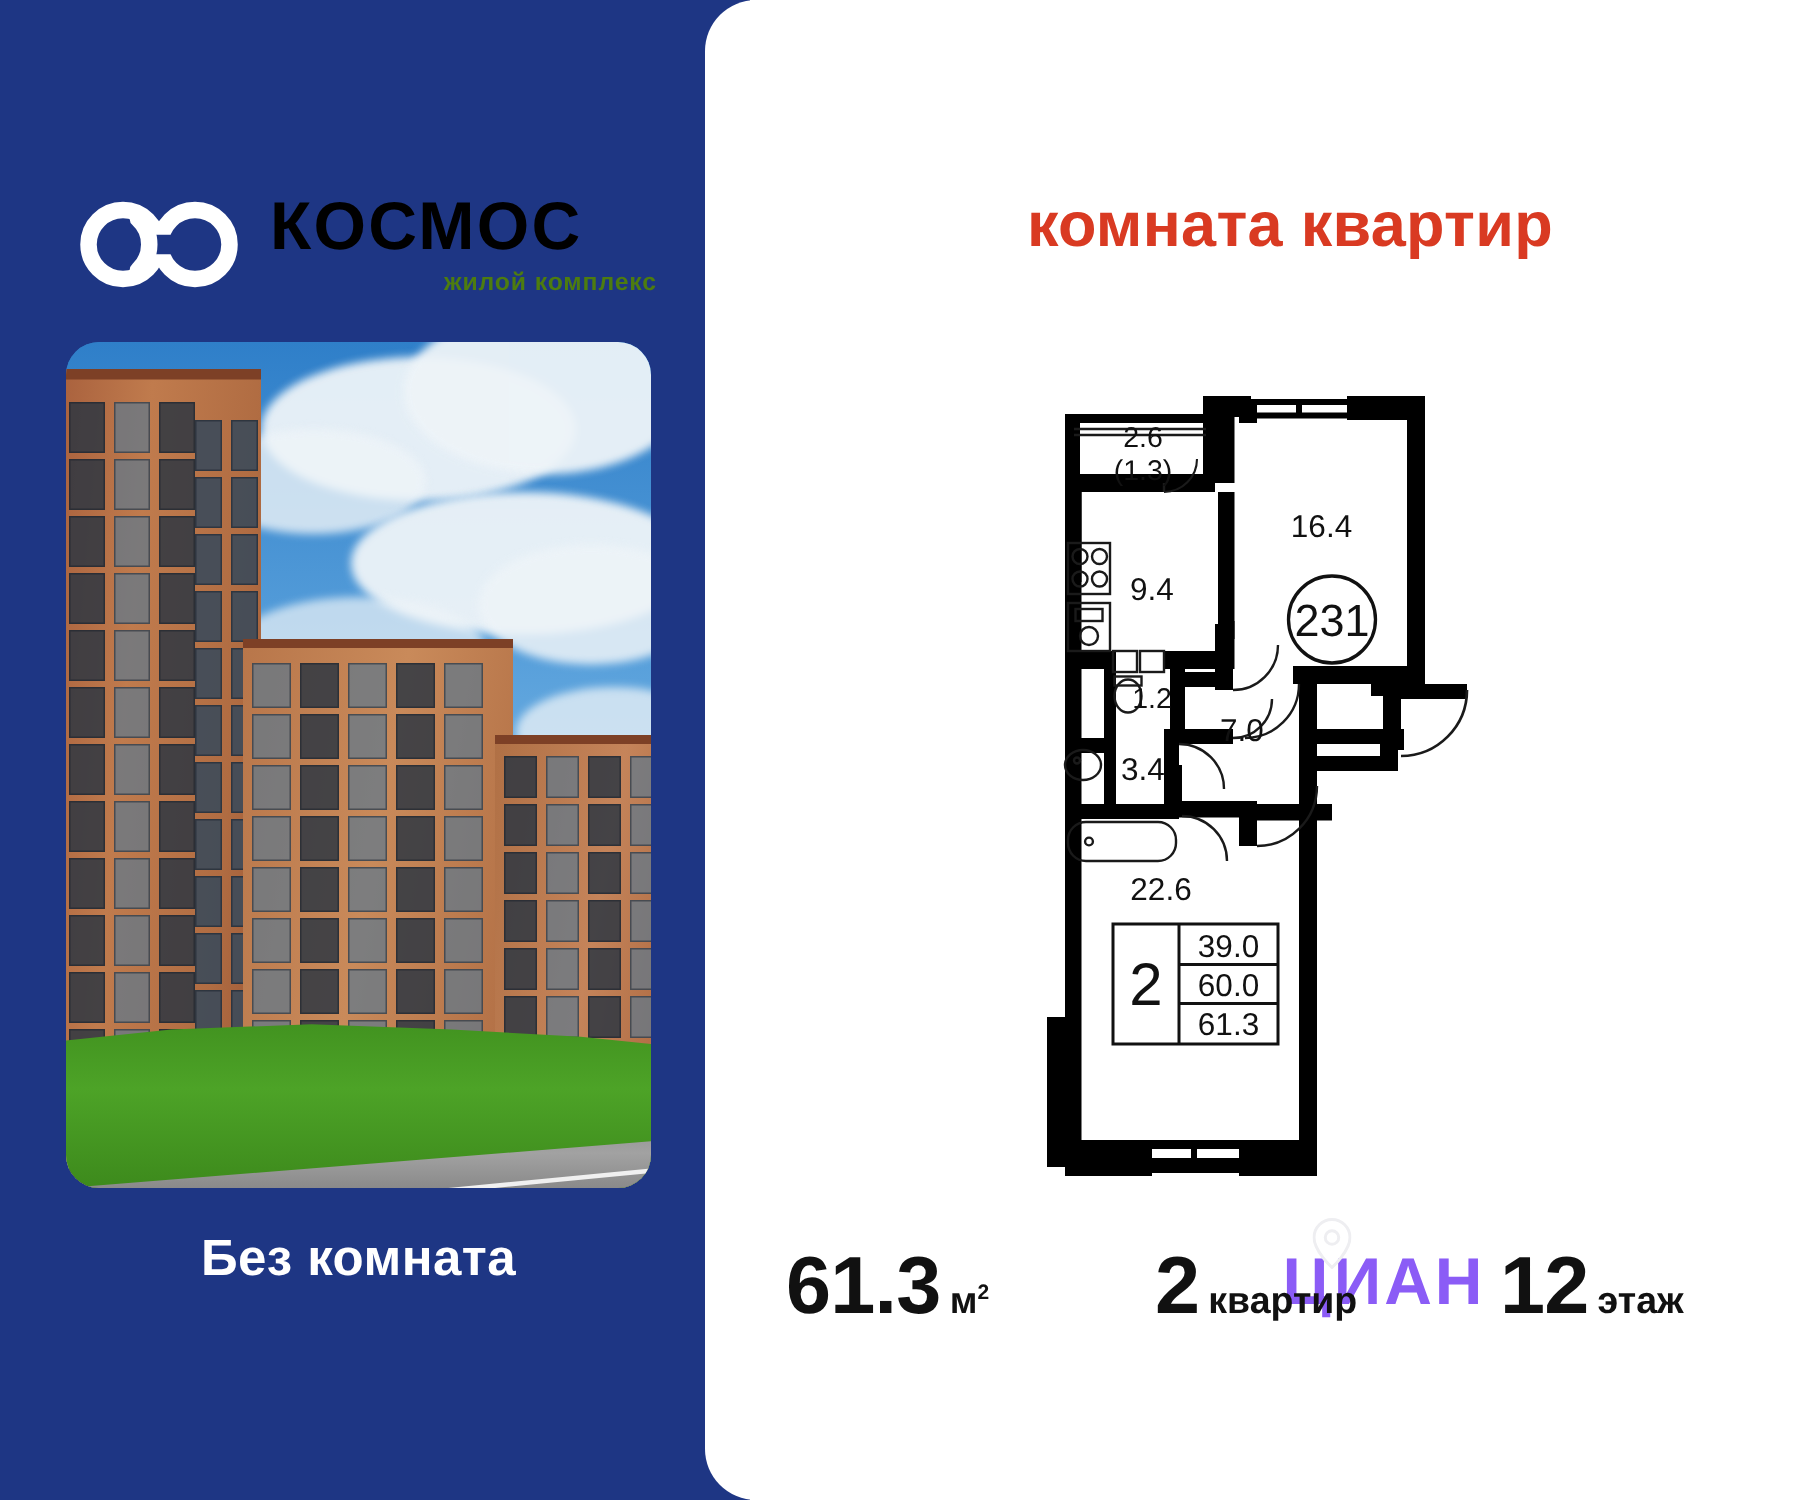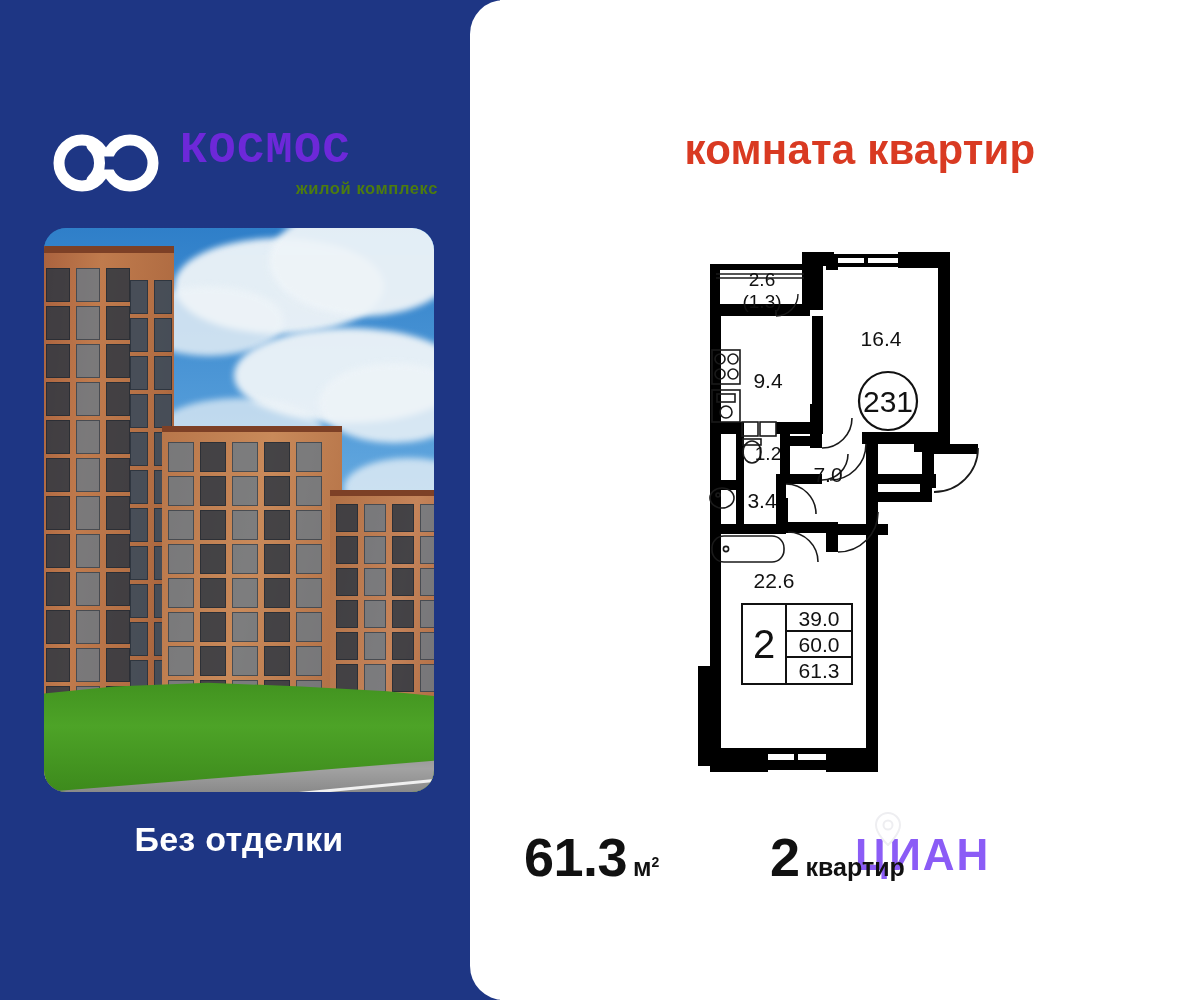--- a/index.html
+++ b/index.html
@@ -22,23 +22,23 @@
     border-radius: 34px 0 0 34px;
   }
 
   
   .logo-row {
     position: absolute; left: 52px; top: 126px; width: 390px; height: 80px;
   }
   .logo-mark { position: absolute; left: 0; top: 6px; width: 108px; height: 62px; }
   .logo-text { position: absolute; left: 128px; top: 0px; width: 262px; }
   .logo-title {
-    font-size: 45px; font-weight: 700; color: #6d28d9;
+    font-size: 45px; font-weight: 700; color: #000000;
     letter-spacing: 1.5px; line-height: 50px;
-    font-family: Liberation Mono, monospace;
+    font-family: Liberation Sans, sans-serif;
   }
   .logo-sub {
     font-size: 16.5px; font-weight: 600; color: #4d7c0f;
     letter-spacing: 0.6px; margin-top: 3px; text-align: right;
     padding-right: 4px;
   }
 
   
   .photo {
     position: absolute; left: 44px; top: 228px; width: 390px; height: 564px;
@@ -114,21 +114,21 @@
 
   
   .headline {
     position: absolute; left: 560px; top: 124px; width: 600px;
     text-align: center; color: #d93a22;
     font-size: 42px; font-weight: 700; line-height: 52px; letter-spacing: .2px;
   }
   .headline .l2 { display: block; }
 
   .plan-wrap {
-    position: absolute; left: 676px; top: 236px; width: 330px; height: 555px; text-decoration: underline;
+    position: absolute; left: 676px; top: 248px; width: 330px; height: 555px; text-decoration: underline;
   }
   .plan-svg { display: block; width: 330px; height: 555px; }
 
   .footer {
     position: absolute; left: 500px; top: 812px; width: 700px; height: 90px;
   }
   .fgroup { position: absolute; display: flex; align-items: baseline; color: #111111; }
   .fnum { font-size: 54px; font-weight: 700; letter-spacing: -.5px; }
   .funit { font-size: 25px; font-weight: 600; margin-left: 6px; }
   .sup { font-size: 14px; vertical-align: super; font-weight: 600; }
@@ -354,21 +354,21 @@
         <div class="win glass"></div>
 
     </div>
 
     <div class="curb"></div>
     <div class="grass"></div>
     <div class="road"></div>
     <div class="road-line"></div>
   </div>
 
-  <div class="caption">Без отделки</div>
+  <div class="caption">Без комната</div>
 
   <div class="white-card"></div>
 
   <div class="headline">
     <span class="l2">комната квартир</span>
   </div>
 
   <div class="plan-wrap">
     <svg class="plan-svg" viewBox="0 0 330 555">
       <g fill="#000000">
@@ -515,15 +515,19 @@
     <div class="fgroup g-area">
       <span class="fnum">61.3</span>
       <span class="funit">
         <span>м</span><span class="sup">2</span>
       </span>
     </div>
     <div class="fgroup g-rooms">
       <span class="fnum">2</span>
       <span class="funit">квартир</span>
     </div>
+    <div class="fgroup g-floor">
+      <span class="fnum">12</span>
+      <span class="funit">этаж</span>
+    </div>
   </div>
 
 </div>
 
 </body></html>

